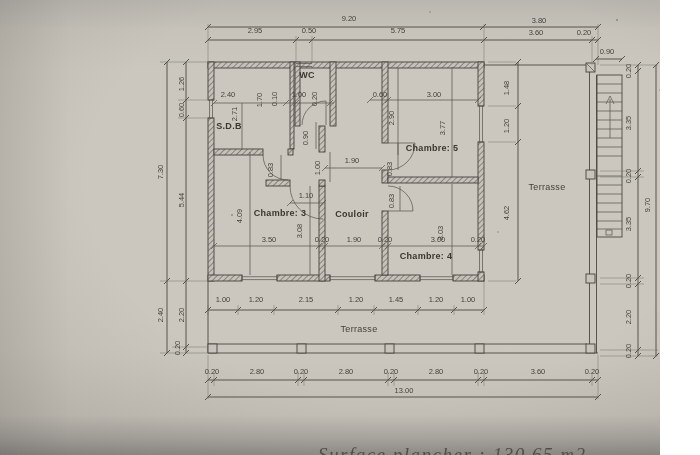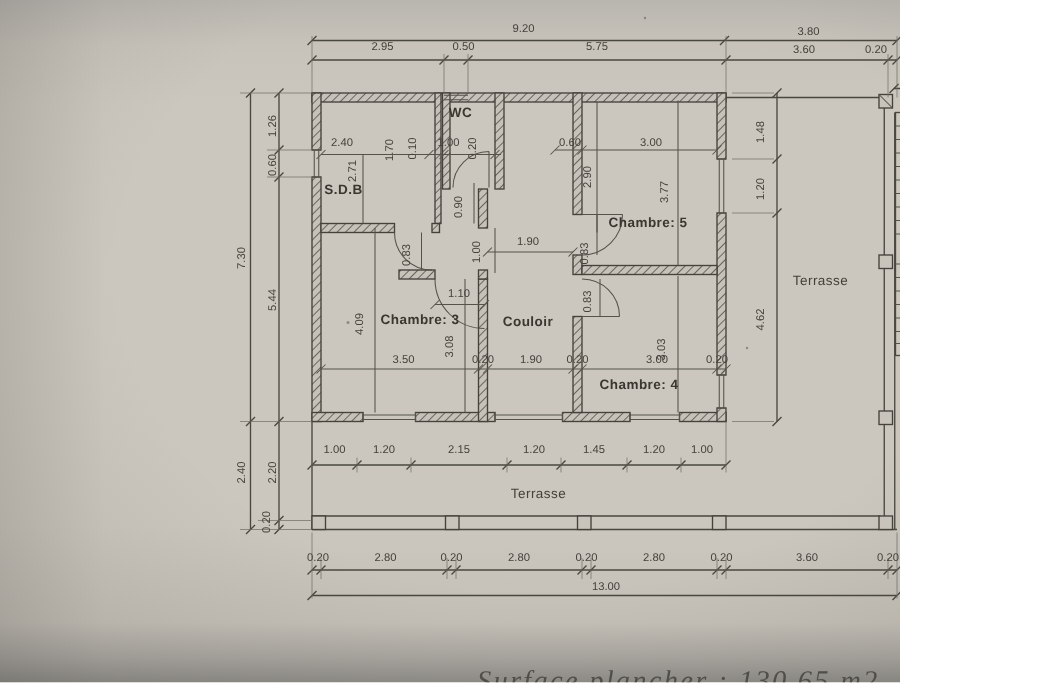--- a/index.html
+++ b/index.html
@@ -1,17 +1,17 @@
 <!DOCTYPE html>
 <html><head>
 <meta charset="utf-8">
 <style>
   html,body{margin:0;padding:0;}
   .wrap{
-    position:relative;width:600px;height:455px;overflow:hidden;
+    position:relative;width:660px;height:455px;overflow:hidden;
     background:
       radial-gradient(ellipse at 60% 40%, rgba(0,0,0,0) 55%, rgba(35,33,30,0.12) 100%),
       linear-gradient(90deg, rgba(60,58,54,0.10) 0px, rgba(60,58,54,0) 70px),
       linear-gradient(180deg,#b9b6b0 0px,#c7c3ba 30px,#cbc7be 70px,#cbc7be 350px,#c4c0b7 415px,#aaa7a1 438px,#908e89 455px);
     font-family:"Liberation Sans",sans-serif;
   }
   svg{position:absolute;left:0;top:0;}
   text.dim{font:7.5px "Liberation Sans",sans-serif;fill:#45423c;text-anchor:middle;}
   text.room{font:400 9px "Liberation Sans",sans-serif;fill:#44413b;text-anchor:middle;letter-spacing:.3px;}
   text.room.b{font-weight:700;fill:#39372f;}

